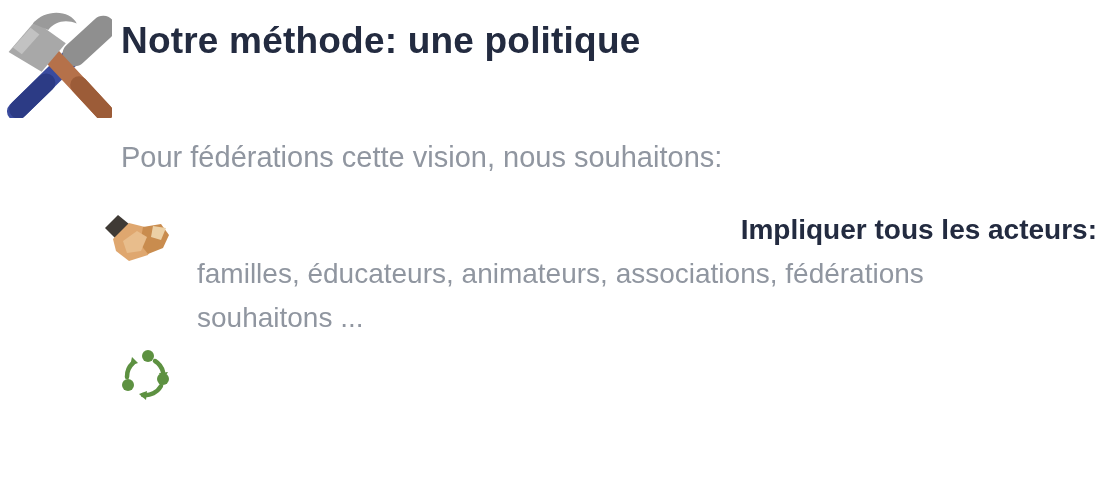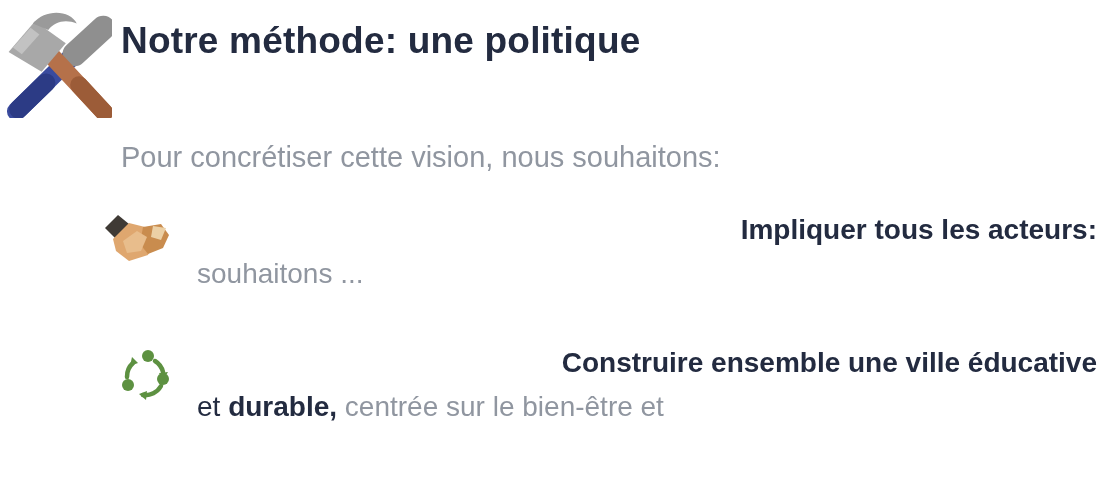--- a/index.html
+++ b/index.html
@@ -70,34 +70,35 @@
       <path d="M6,40 L30,12 L58,32 L36,58 Z" fill="#a8a8a8"></path>
       <path d="M28,14 C40,0 62,2 68,14 C58,10 48,12 42,20 Z" fill="#9a9a9a"></path>
       <path d="M10,36 L26,18 L34,24 L18,42 Z" fill="#c2c2c2"></path>
     </svg>
   </div>
 
   <div class="abs title">
     <div>Notre méthode: une politique</div>
   </div>
 
-  <div class="abs subtitle">Pour concrétiser cette vision, nous souhaitons:</div>
+  <div class="abs subtitle">Pour fédérations cette vision, nous souhaitons:</div>
 
   <div class="abs handshake-icon-box">
     <svg class="icon-svg" viewBox="0 0 70 55" xmlns="http://www.w3.org/2000/svg">
       <polygon points="2,17 15,4 26,13 12,27" fill="#3f3a35"></polygon>
       <polygon points="10,28 26,12 42,16 52,25 45,44 26,50 13,40" fill="#dfa76f"></polygon>
       <polygon points="40,16 58,13 66,24 60,37 45,43 37,33" fill="#c98c4e"></polygon>
       <polygon points="50,15 63,17 58,29 48,26" fill="#ecd0a5"></polygon>
       <polygon points="20,30 34,20 44,26 38,40 24,42" fill="#e8bd8c"></polygon>
     </svg>
   </div>
 
   <div class="abs bullet-text bullet-1">
     <span class="bullet-heading">Impliquer tous les acteurs:</span>
+    <span style="display:block">familles, éducateurs, animateurs, associations, fédérations</span>
     <span style="display:block">souhaitons ...</span>
   </div>
 
   <div class="abs cycle-icon-box">
     <svg class="icon-svg" viewBox="0 0 50 54" xmlns="http://www.w3.org/2000/svg">
       <g stroke="#5d9141" stroke-width="4.5" fill="none" stroke-linecap="round">
         <path d="M35,13 A18,18 0 0 1 43,24"></path>
         <path d="M41,38 A18,18 0 0 1 23,47"></path>
         <path d="M7,29 A18,18 0 0 1 13,15"></path>
       </g>
@@ -105,18 +106,14 @@
         <circle cx="28" cy="8" r="6"></circle>
         <circle cx="43" cy="31" r="6"></circle>
         <circle cx="8" cy="37" r="6"></circle>
         <polygon points="39,25 48,24 43,32"></polygon>
         <polygon points="27,43 26,52 19,46"></polygon>
         <polygon points="10,18 12,9 18,15"></polygon>
       </g>
     </svg>
   </div>
 
-  <div class="abs bullet-text bullet-2">
-    <span class="bullet-heading">Construire ensemble une ville éducative</span>
-    <span style="display:block"><span class="navy-regular">et </span><span class="navy-bold">durable,</span><span> centrée sur le bien-être et</span></span>
-  </div>
 
 </div>
 
 </body></html>

